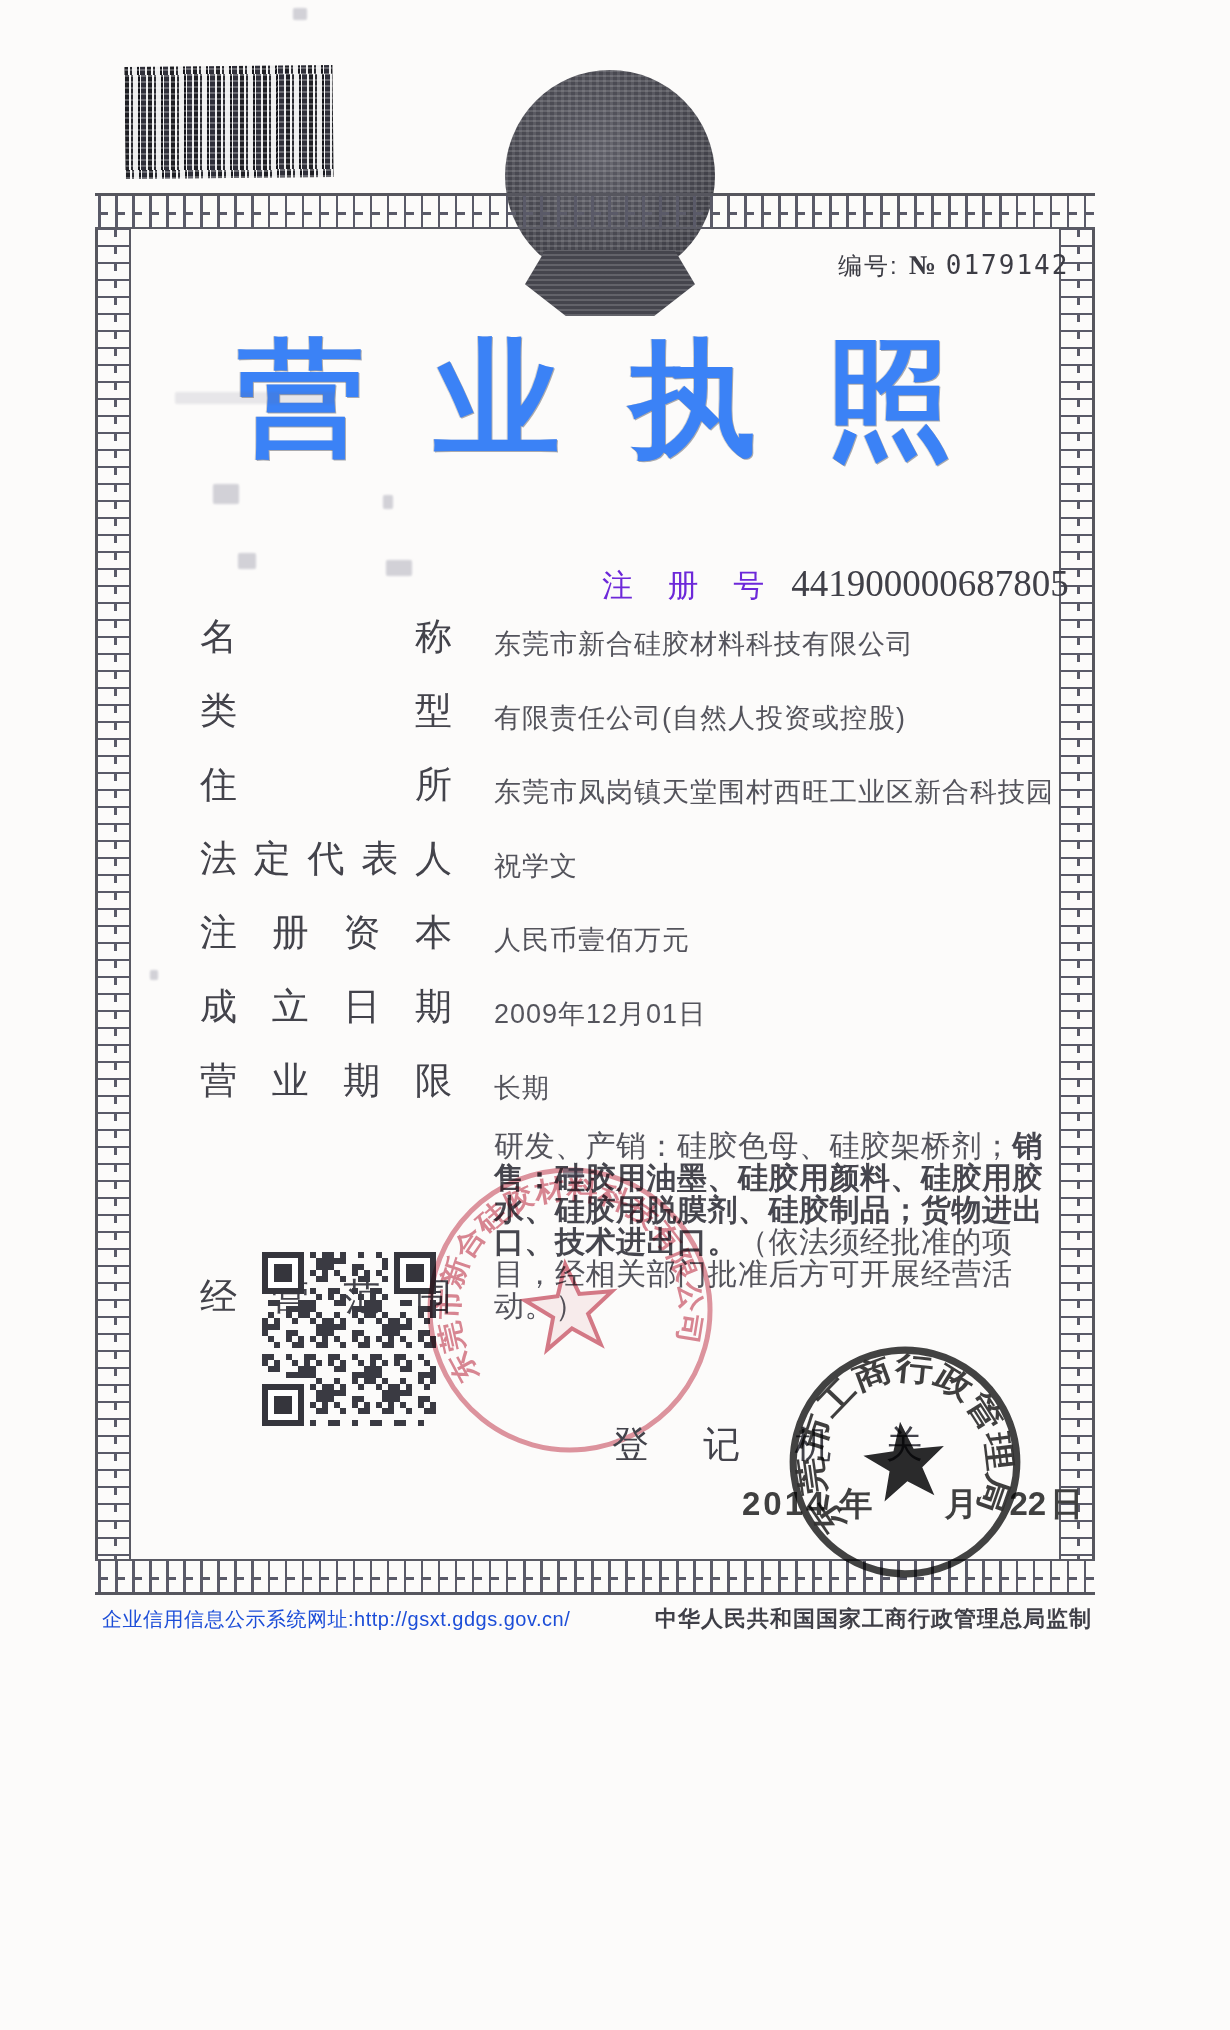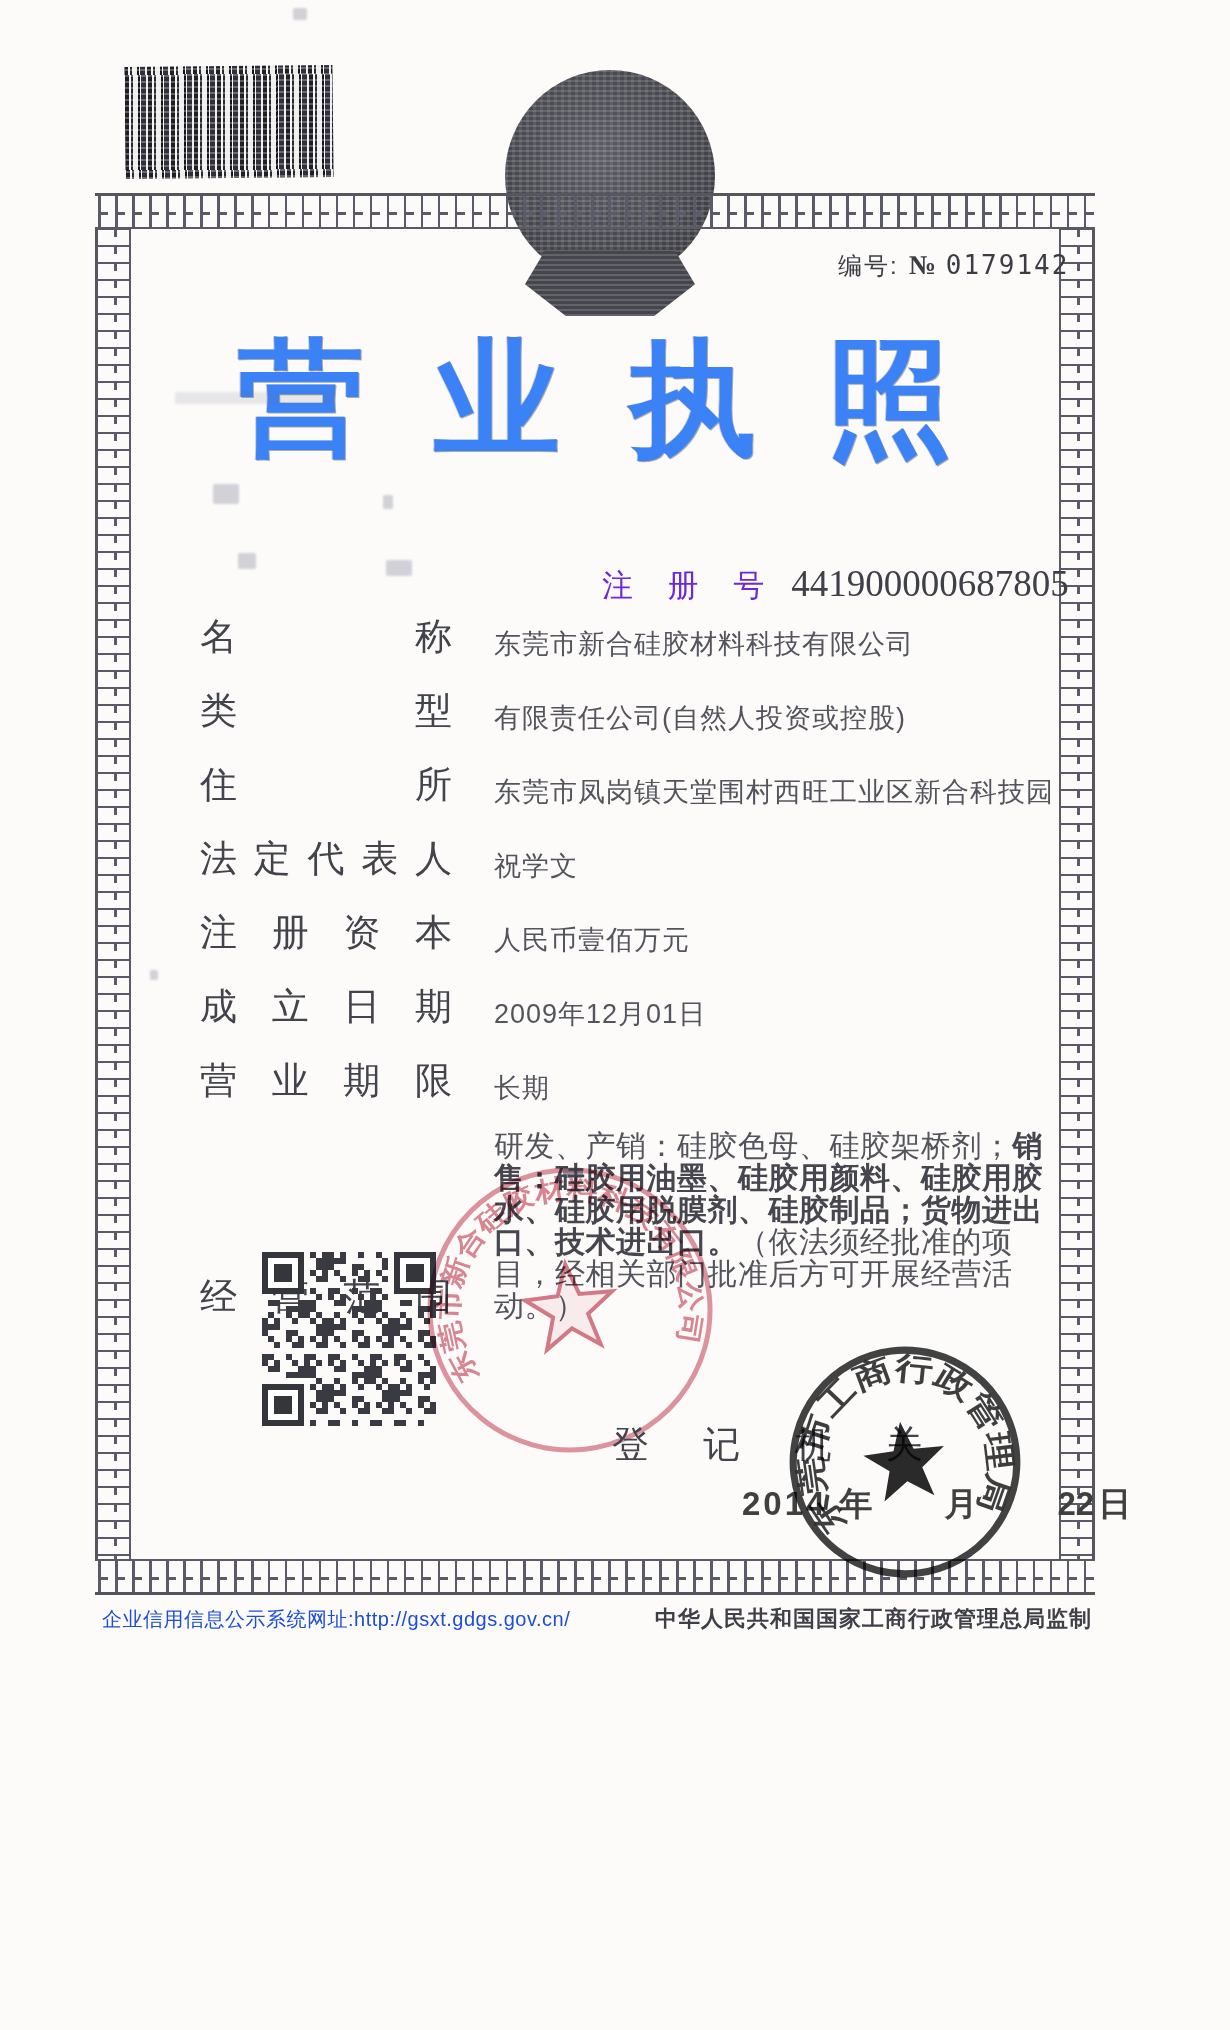--- a/index.html
+++ b/index.html
@@ -93,21 +93,21 @@
 
   .seal-red { position:absolute; left:420px; top:1160px; width:300px; height:300px; mix-blend-mode:multiply; opacity:.85; transform:rotate(-6deg); }
   .seal-black { position:absolute; left:783px; top:1340px; width:244px; height:244px; mix-blend-mode:multiply; opacity:.92; transform:rotate(-7deg); }
 
   .registrar { position:absolute; left:612px; top:1420px; font-size:37px; letter-spacing:22px; color:#43434b; font-weight:500; }
   .issue-date { position:absolute; left:742px; top:1482px; display:flex; align-items:baseline; font-size:33px; color:#404040; font-weight:600; }
   .issue-date span { display:inline-block; }
   .issue-date .y { letter-spacing:3px; }
   .issue-date .yu { margin-left:12px; }
   .issue-date .mu { margin-left:72px; }
-  .issue-date .d { margin-left:80px;text-align:center; }
+  .issue-date .d { margin-left:32px;text-align:center; }
   .issue-date .du { margin-left:4px; }
 
   
   .footer-left { position:absolute; left:102px; top:1606px; font-size:20px; color:#1d4ed8; letter-spacing:.5px; }
   .footer-right { position:absolute; right:138px; top:1604px; font-size:22px; color:#3f3f47; font-weight:700; letter-spacing:1px; }
 
   
   .art { position:absolute; background:rgba(100,100,125,.28); filter:blur(1.2px); border-radius:2px; }
 </style>
 </head>

